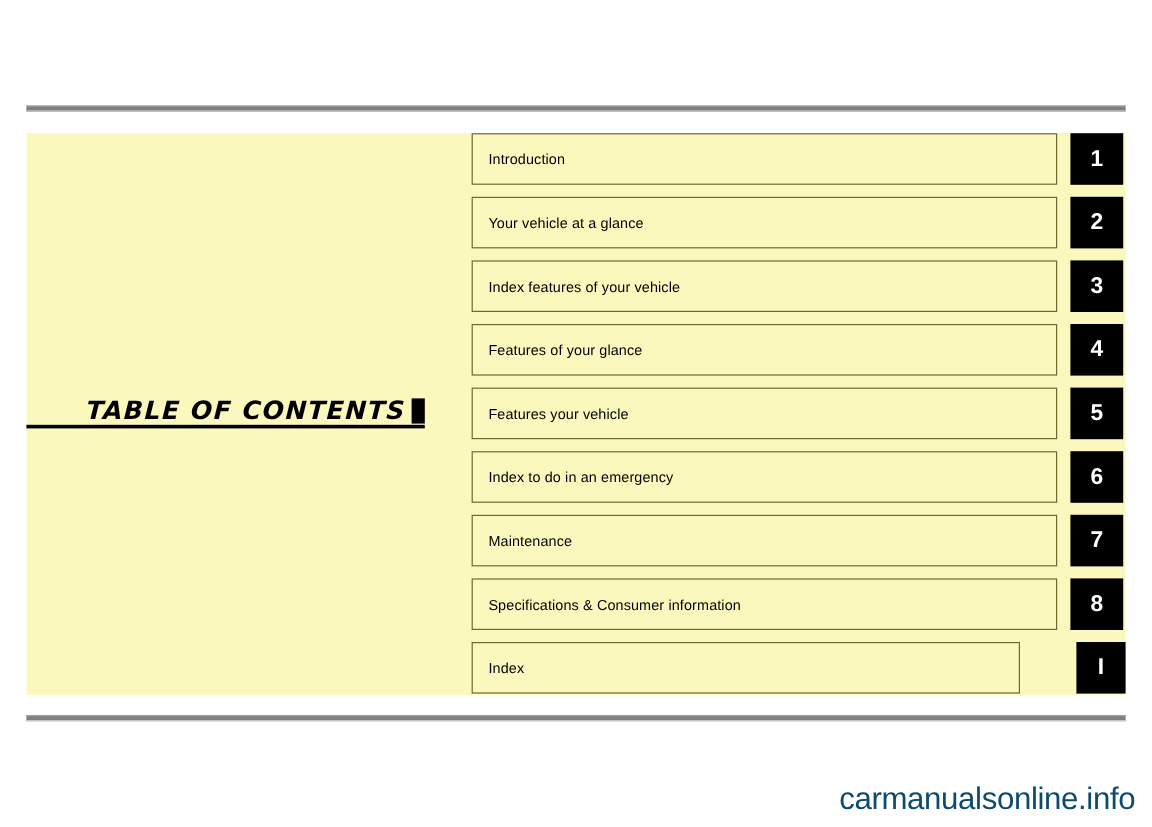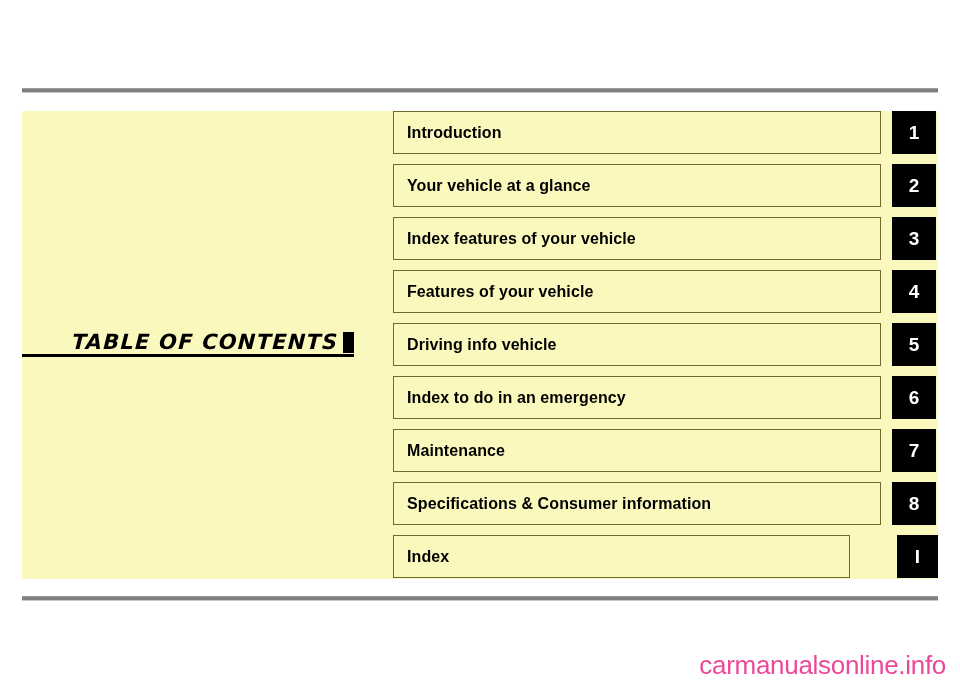--- a/index.html
+++ b/index.html
@@ -98,22 +98,22 @@
 
   .toc-label-box {
     width: 488px;
     border: 1px solid #706a30;
     background: #FBF8BE;
     box-sizing: border-box;
     display: flex;
     align-items: center;
   }
   .toc-label {
-    font-size: 16px;
-    font-weight: bold;
+    font-size: 12px;
+    font-weight: normal;
     color: #000000;
     padding-left: 13px;
     letter-spacing: 0.1px;
     white-space: nowrap;
   }
   .toc-badge {
     width: 44px;
     height: 43px;
     margin-left: 11px;
     background: #000000;
@@ -125,21 +125,21 @@
     justify-content: center;
     box-sizing: border-box;
   }
 
   
   .watermark {
     position: absolute;
     right: 14px;
     bottom: 8px;
     font-size: 26px;
-    color: #ec4899;
+    color: #0c4a6e;
     font-family: "Liberation Sans", sans-serif;
     letter-spacing: -0.3px;
     white-space: nowrap;
   }
 </style>
 </head>
 <body>
 
 <div class="page-rule rule-top"></div>
 
@@ -171,28 +171,28 @@
 
     <div class="toc-row">
       <div class="toc-label-box">
         <span class="toc-label">Index features of your vehicle</span>
       </div>
       <div class="toc-badge">3</div>
     </div>
 
     <div class="toc-row">
       <div class="toc-label-box">
-        <span class="toc-label">Features of your vehicle</span>
+        <span class="toc-label">Features of your glance</span>
       </div>
       <div class="toc-badge">4</div>
     </div>
 
     <div class="toc-row">
       <div class="toc-label-box">
-        <span class="toc-label">Driving info vehicle</span>
+        <span class="toc-label">Features your vehicle</span>
       </div>
       <div class="toc-badge">5</div>
     </div>
 
     <div class="toc-row">
       <div class="toc-label-box">
         <span class="toc-label">Index to do in an emergency</span>
       </div>
       <div class="toc-badge">6</div>
     </div>

